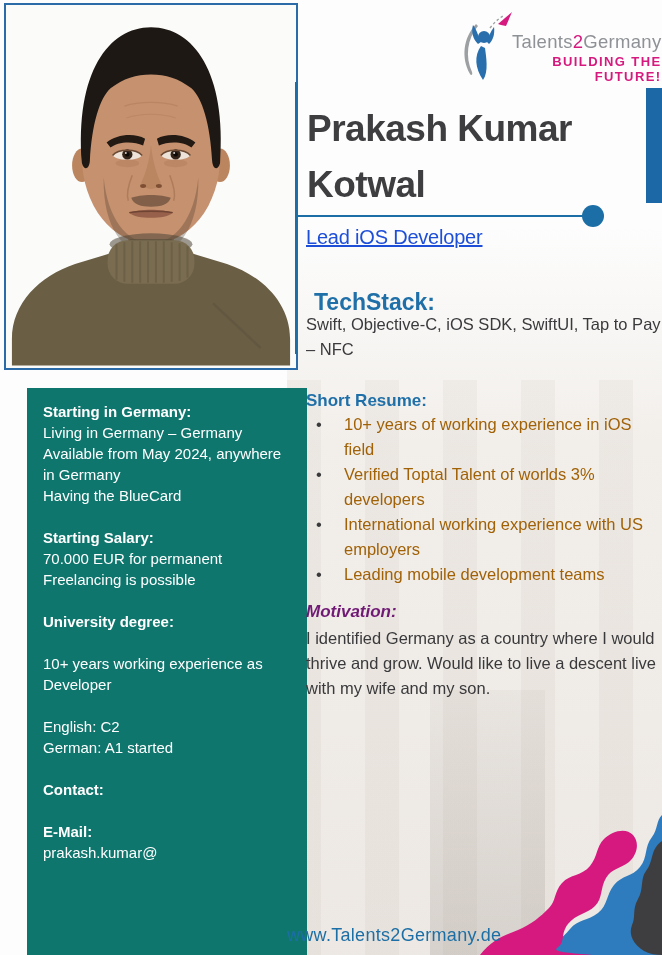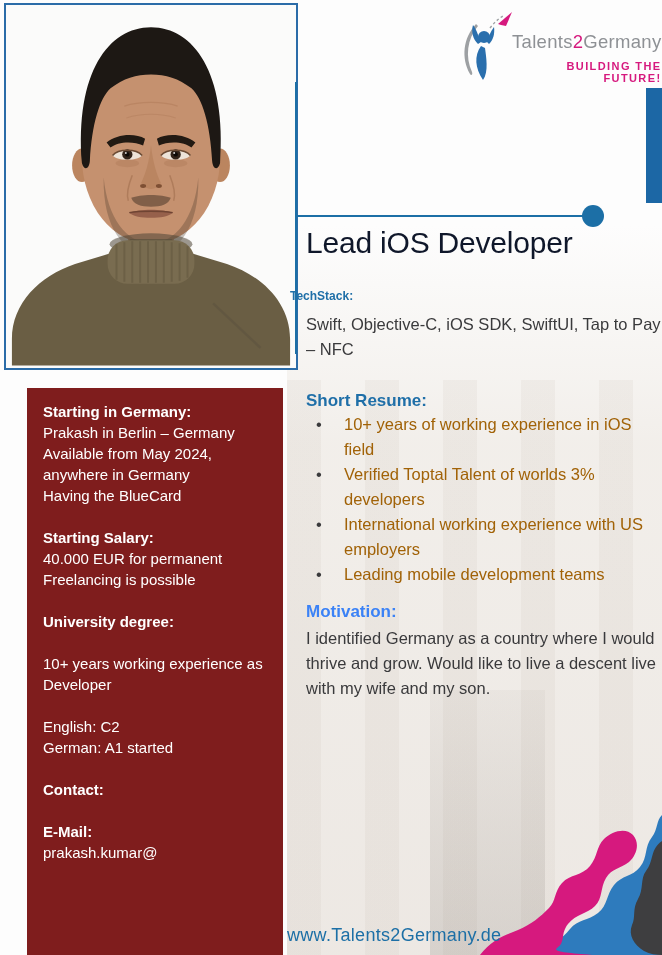--- a/index.html
+++ b/index.html
@@ -18,48 +18,48 @@
 
   .photo-frame { position:absolute; left:4px; top:3px; width:294px; height:367px;
     border:2px solid #2B6CA8; box-sizing:border-box; background:#fbfbfa; }
   .photo-frame svg { display:block; width:100%; height:100%; }
 
   .logo { position:absolute; left:456px; top:8px; width:196px; height:76px; display:flex; align-items:flex-end; }
   .logo-mark { width:56px; height:74px; flex:0 0 auto; }
   .logo-text { display:flex; flex-direction:column; }
   .brand-line { font-size:18.5px; color:#8E9195; letter-spacing:.3px; font-weight:500; white-space:nowrap; }
   .brand-2 { color:#D6197E; }
-  .logo-tagline { font-size:11px; font-weight:bold; color:#D6197E; letter-spacing:1.4px; text-align:right; margin-top:7px; }
+  .logo-tagline { font-size:13px; font-weight:bold; color:#D6197E; letter-spacing:1.4px; text-align:right; margin-top:1px; }
 
   .accent-bar { position:absolute; left:646px; top:88px; width:16px; height:115px; background:#1C67A5; }
   .vrule { position:absolute; left:295px; top:82px; width:2px; height:272px; background:#1C6FA6; }
   .hrule { position:absolute; left:295px; top:215px; width:296px; height:2px; background:#1C6FA6; }
   .dot  { position:absolute; left:582px; top:205px; width:22px; height:22px; border-radius:50%; background:#1C6FA6; }
 
   .name { position:absolute; left:307px; top:101px; width:332px; margin:0;
     font-size:37px; line-height:56px; font-weight:bold; color:#3E3E40; letter-spacing:-.5px; }
-  .role { position:absolute; left:306px; top:226px; font-size:30px; color:#0f172a; letter-spacing:-.2px; }
-
-  .tech-heading { position:absolute; left:290px; top:289px; font-size:12px; font-weight:bold; color:#1F6FA8; }
+  .role { position:absolute; left:306px; top:226px; font-size:20px; color:#1d4ed8; letter-spacing:-.2px;text-decoration:underline; }
+
+  .tech-heading { position:absolute; left:314px; top:289px; font-size:23px; font-weight:bold; color:#1F6FA8; }
   .tech-body { position:absolute; left:306px; top:312px; width:364px; font-size:16.5px; line-height:25px; color:#3A3A3C; }
 
-  .sidebar { position:absolute; left:27px; top:388px; width:256px; height:567px;
-    background:#7f1d1d; box-sizing:border-box; padding:13px 16px 10px 16px;
+  .sidebar { position:absolute; left:27px; top:388px; width:280px; height:567px;
+    background:#0f766e; box-sizing:border-box; padding:13px 16px 10px 16px;
     color:#ffffff; font-size:15px; line-height:21px; }
   .sb-section { margin-bottom:21px; }
   .sb-heading { font-weight:bold; }
   .sb-heading:empty { display:none; }
 
   .resume-heading { position:absolute; left:306px; top:391px; font-size:17px; font-weight:bold; color:#1F6FA8; }
   .resume-list { position:absolute; left:306px; top:412px; width:352px; margin:0; padding:0;
     list-style:none; color:#a16207; font-size:16.5px; line-height:25px; }
   .resume-list li { position:relative; padding-left:38px; }
   .resume-list li::before { content:"\2022"; position:absolute; left:10px; color:#3A3A3C; }
 
-  .motivation-heading { position:absolute; left:306px; top:602px; font-size:17px; font-weight:bold; color:#3b82f6; }
+  .motivation-heading { position:absolute; left:306px; top:602px; font-size:17px; font-weight:bold; color:#701a75;font-style:italic; }
   .motivation-body { position:absolute; left:306px; top:626px; width:358px; font-size:16.5px; line-height:25px; color:#3A3A3C; }
 
   .footer-url { position:absolute; left:287px; top:925px; font-size:18px; font-weight:normal;
     color:#1C6FA6; letter-spacing:.3px; }
 
   .waves { position:absolute; right:0; bottom:0; width:220px; height:170px; }
 </style>
 </head>
 <body>
 
@@ -144,35 +144,36 @@
       <div class="brand-line"><span>Talents</span><span class="brand-2">2</span><span>Germany</span></div>
       <div class="logo-tagline">BUILDING THE FUTURE!</div>
     </div>
   </div>
 
   <div class="accent-bar"></div>
   <div class="vrule"></div>
   <div class="hrule"></div>
   <div class="dot"></div>
 
+  <h1 class="name">Prakash Kumar Kotwal</h1>
   <div class="role">Lead iOS Developer</div>
 
   <div class="tech-heading">TechStack:</div>
   <div class="tech-body">Swift, Objective-C, iOS SDK, SwiftUI, Tap to Pay – NFC</div>
 
   <aside class="sidebar">
     <div class="sb-section">
       <div class="sb-heading">Starting in Germany:</div>
-      <div>Prakash in Berlin – Germany</div>
+      <div>Living in Germany – Germany</div>
       <div>Available from May 2024, anywhere in Germany</div>
       <div>Having the BlueCard</div>
     </div>
     <div class="sb-section">
       <div class="sb-heading">Starting Salary:</div>
-      <div>40.000 EUR for permanent</div>
+      <div>70.000 EUR for permanent</div>
       <div>Freelancing is possible</div>
     </div>
     <div class="sb-section">
       <div class="sb-heading">University degree:</div>
     </div>
     <div class="sb-section">
 
       <div>10+ years working experience as Developer</div>
     </div>
     <div class="sb-section">

